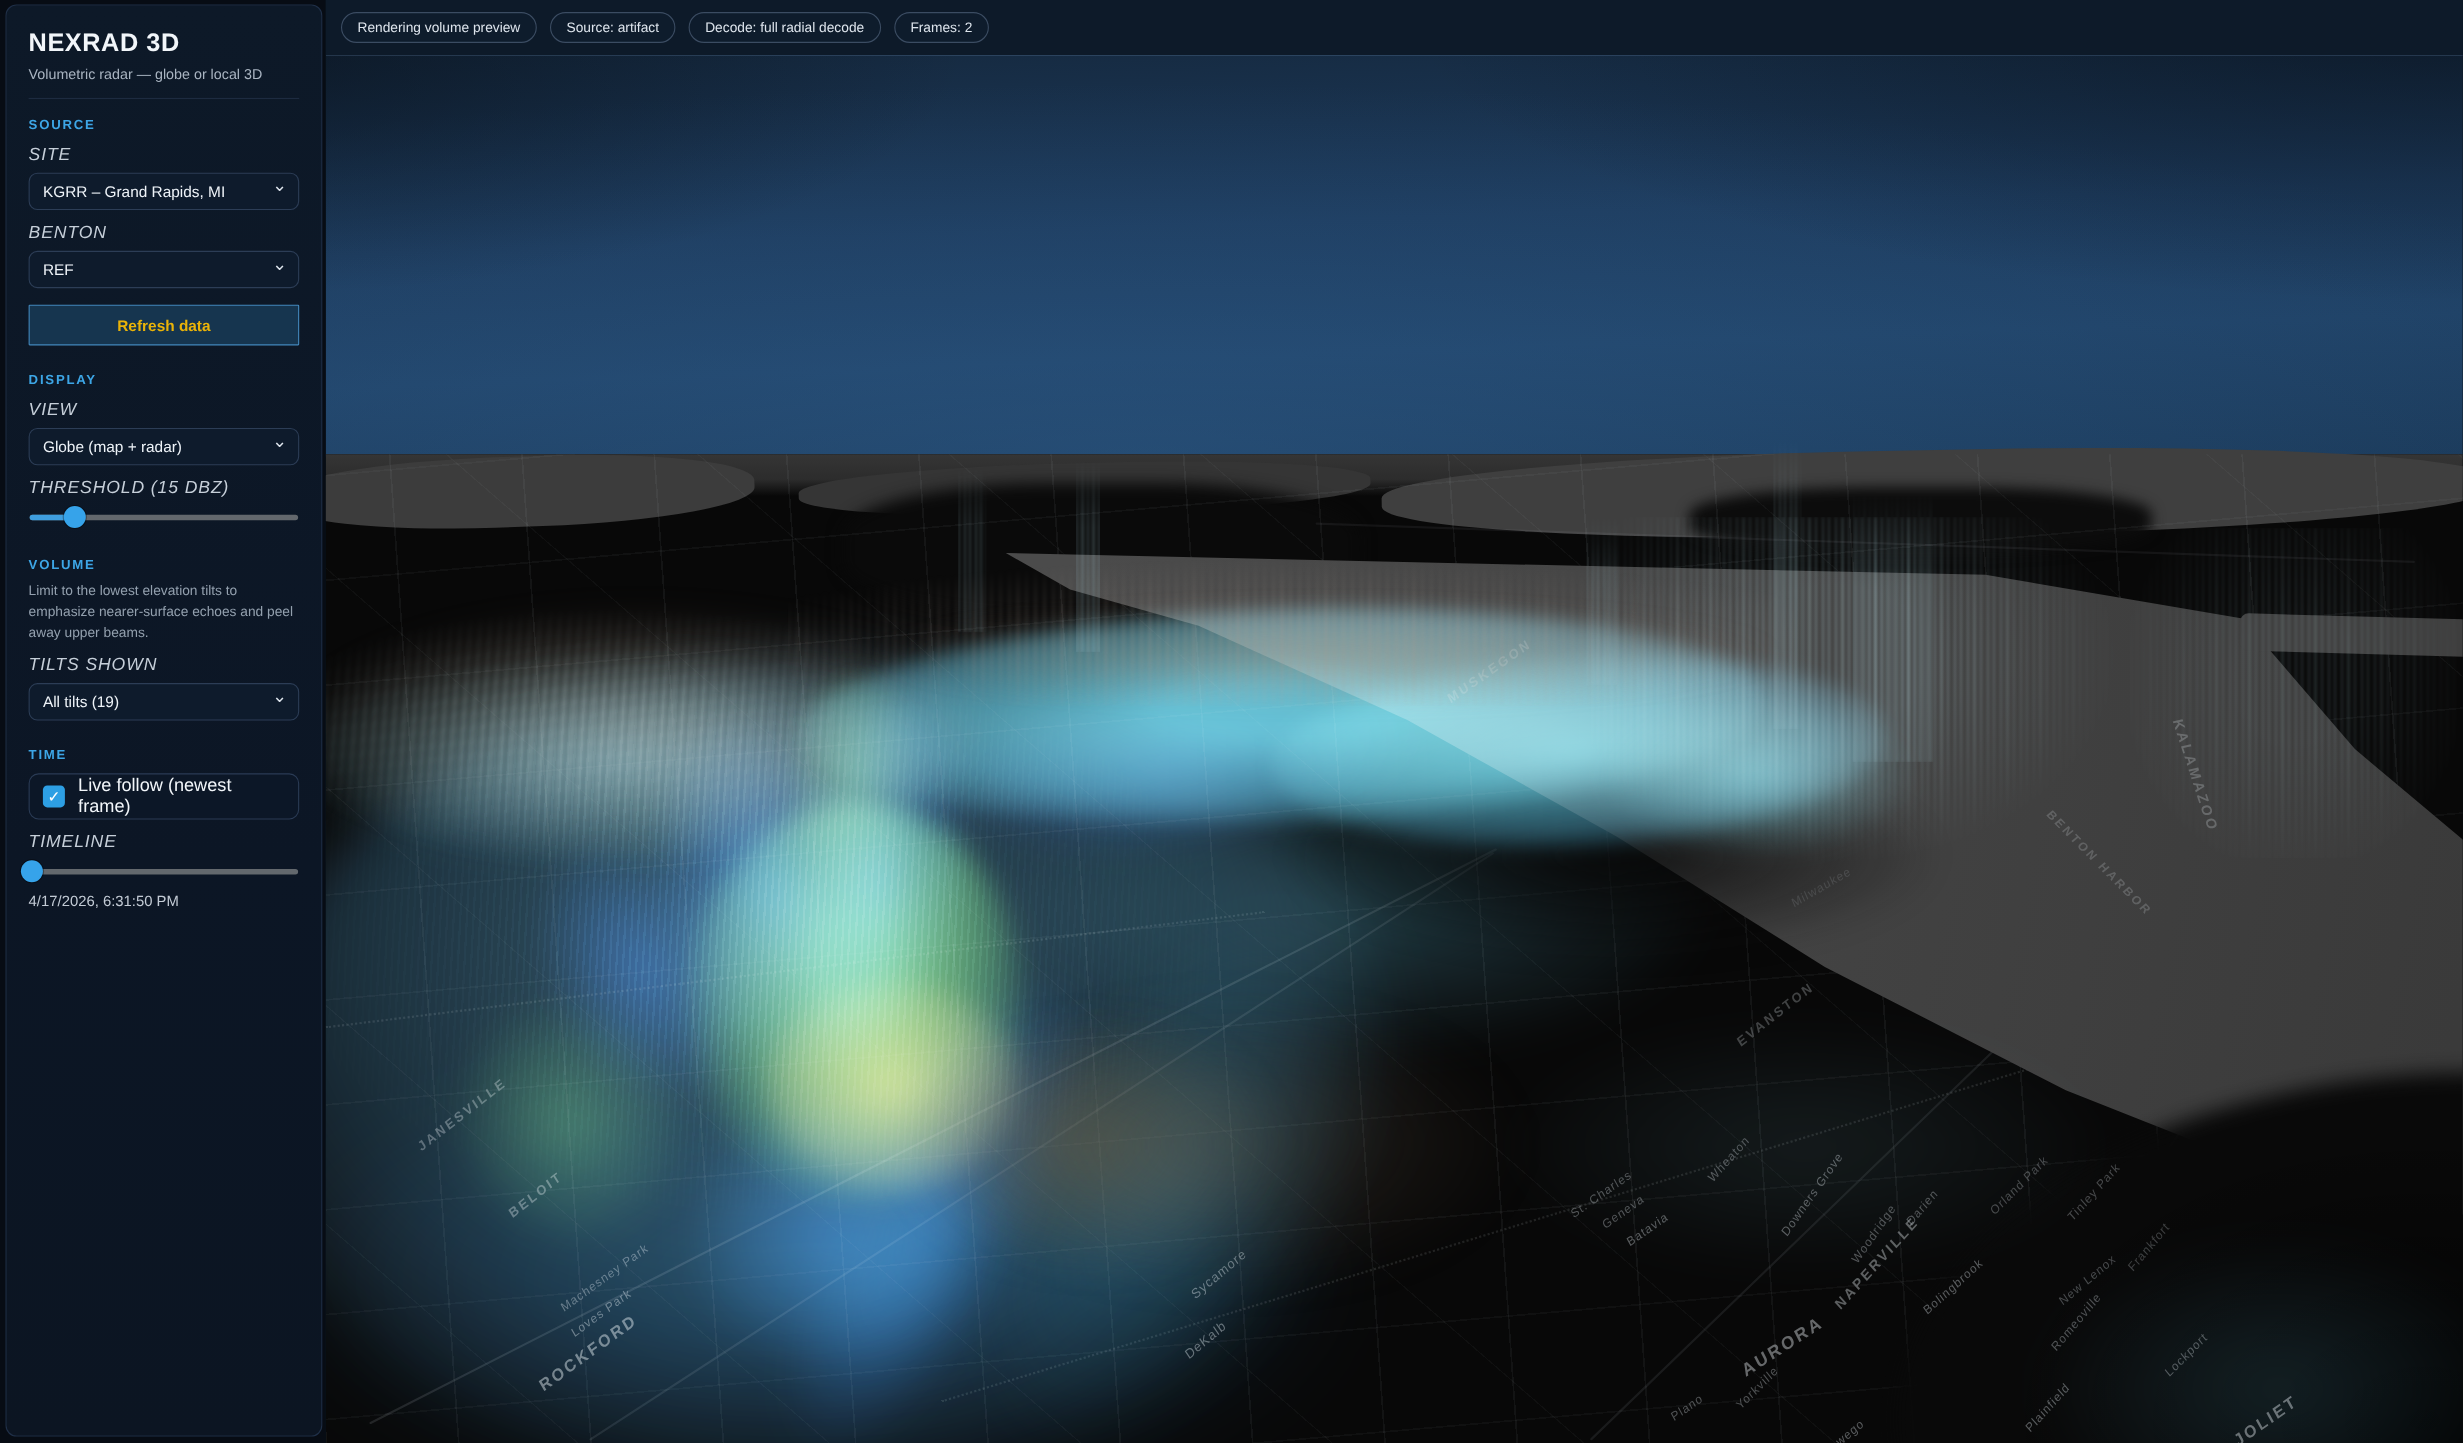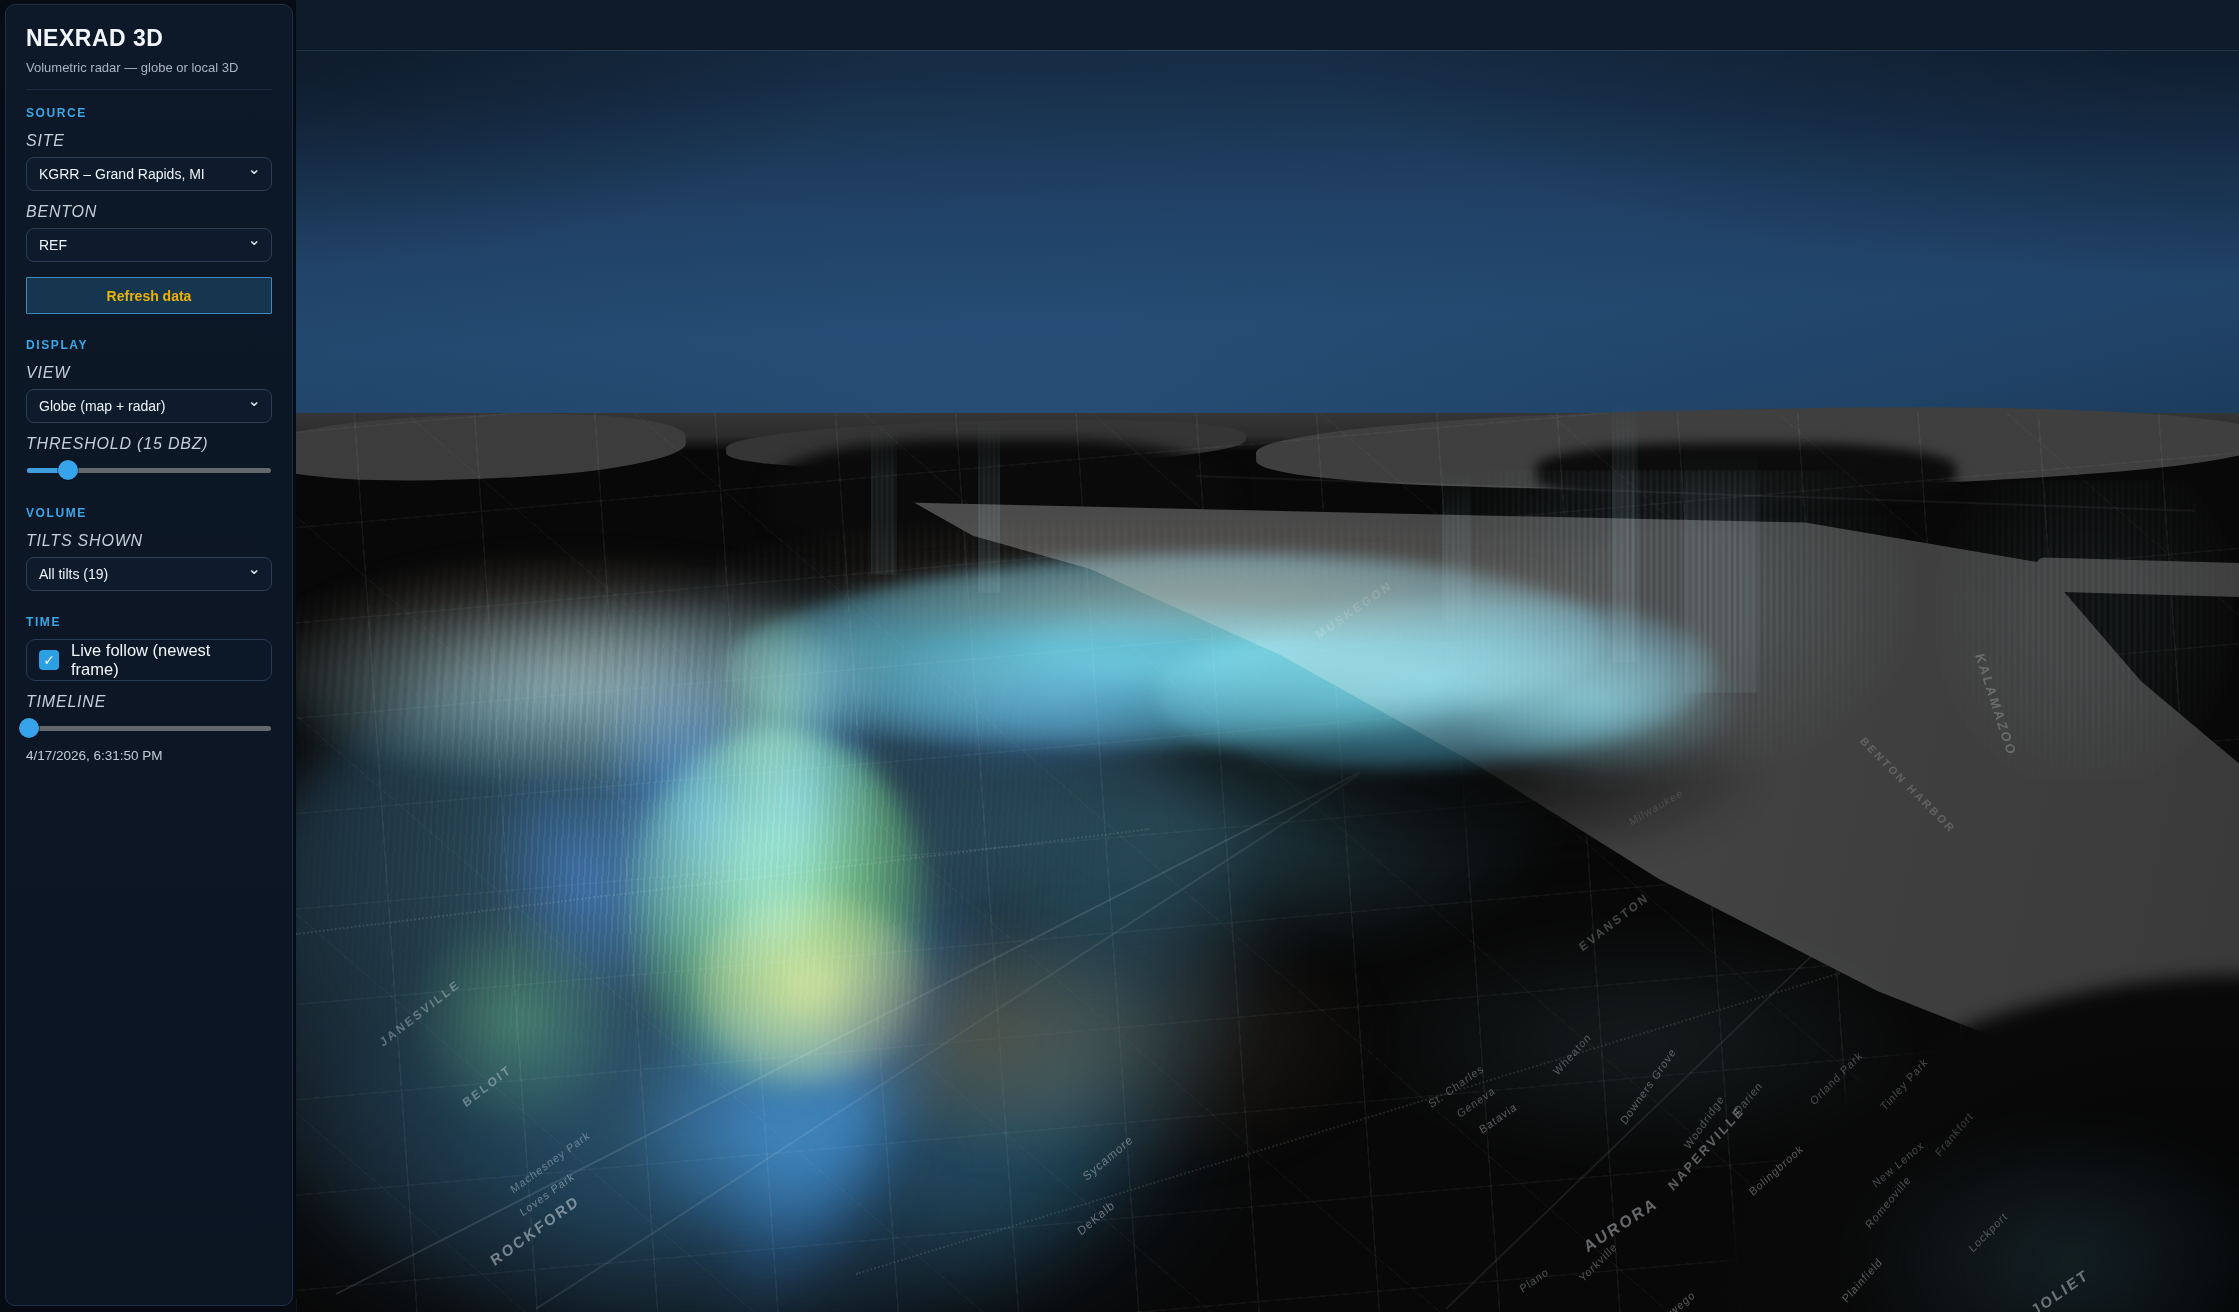--- a/index.html
+++ b/index.html
@@ -206,20 +206,21 @@
       </div>
       <div class="field-label">THRESHOLD (15 DBZ)</div>
       <div class="slider">
         <div class="track"></div>
         <div class="fill" style="width: 17%;"></div>
         <div class="thumb" style="left: 17%;"></div>
       </div>
 
       <div class="gap-lg"></div>
       <div class="section-label">VOLUME</div>
+      <p class="note">Limit to the lowest elevation tilts to emphasize nearer-surface echoes and peel away upper beams.</p>
       <div class="field-label">TILTS SHOWN</div>
       <div class="select-wrap">
         <select>
           <option>All tilts (19)</option>
         </select>
         <span class="chev">⌄</span>
       </div>
 
       <div class="gap-lg"></div>
       <div class="section-label">TIME</div>
@@ -231,20 +232,27 @@
       <div class="slider">
         <div class="track"></div>
         <div class="fill" style="width: 1%;"></div>
         <div class="thumb" style="left: 1%;"></div>
       </div>
       <div class="timestamp">4/17/2026, 6:31:50 PM</div>
     </div>
   </aside>
 
   <div class="main">
+    <div class="chipbar">
+
+    <span class="chip">Rendering volume preview</span>
+        <span class="chip">Source: artifact</span>
+        <span class="chip">Decode: full radial decode</span>
+        <span class="chip">Frames: 2</span>
+      </div>
 
     <div class="scene">
       <div class="sky"></div>
 
       <div class="ground">
         <div class="horizon-band"></div>
         <div class="patch p1"></div>
         <div class="patch p2"></div>
         <div class="patch p3"></div>
         <div class="pdark1"></div>

